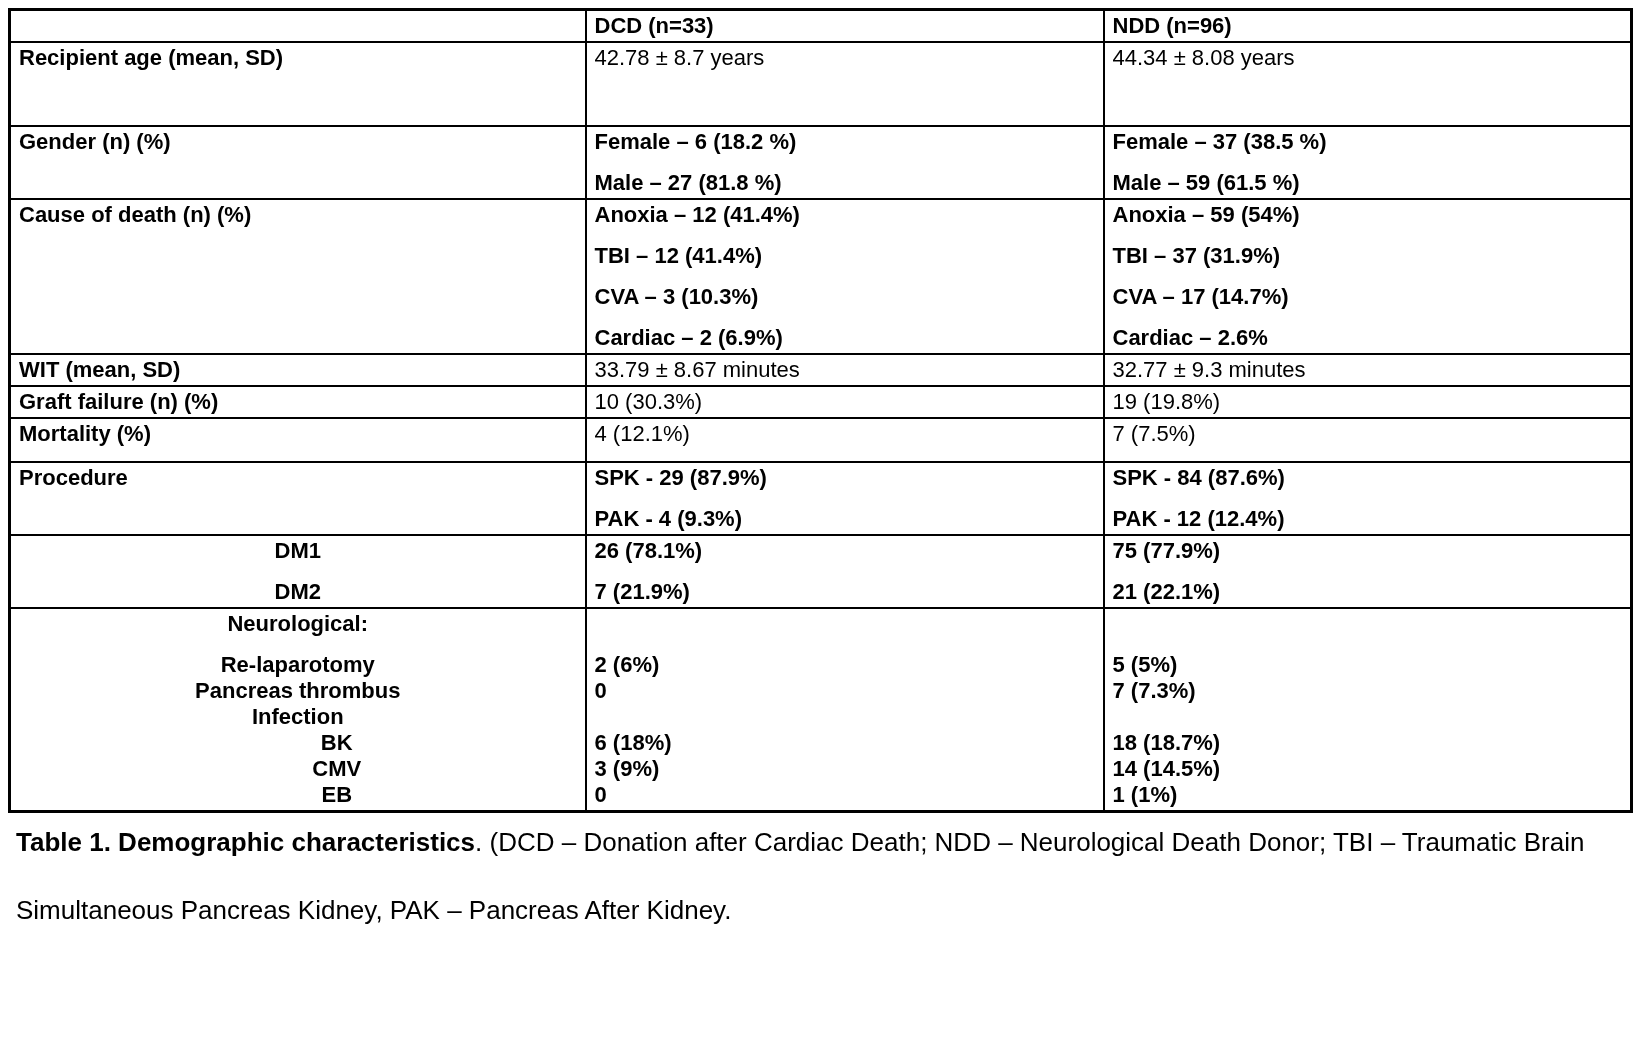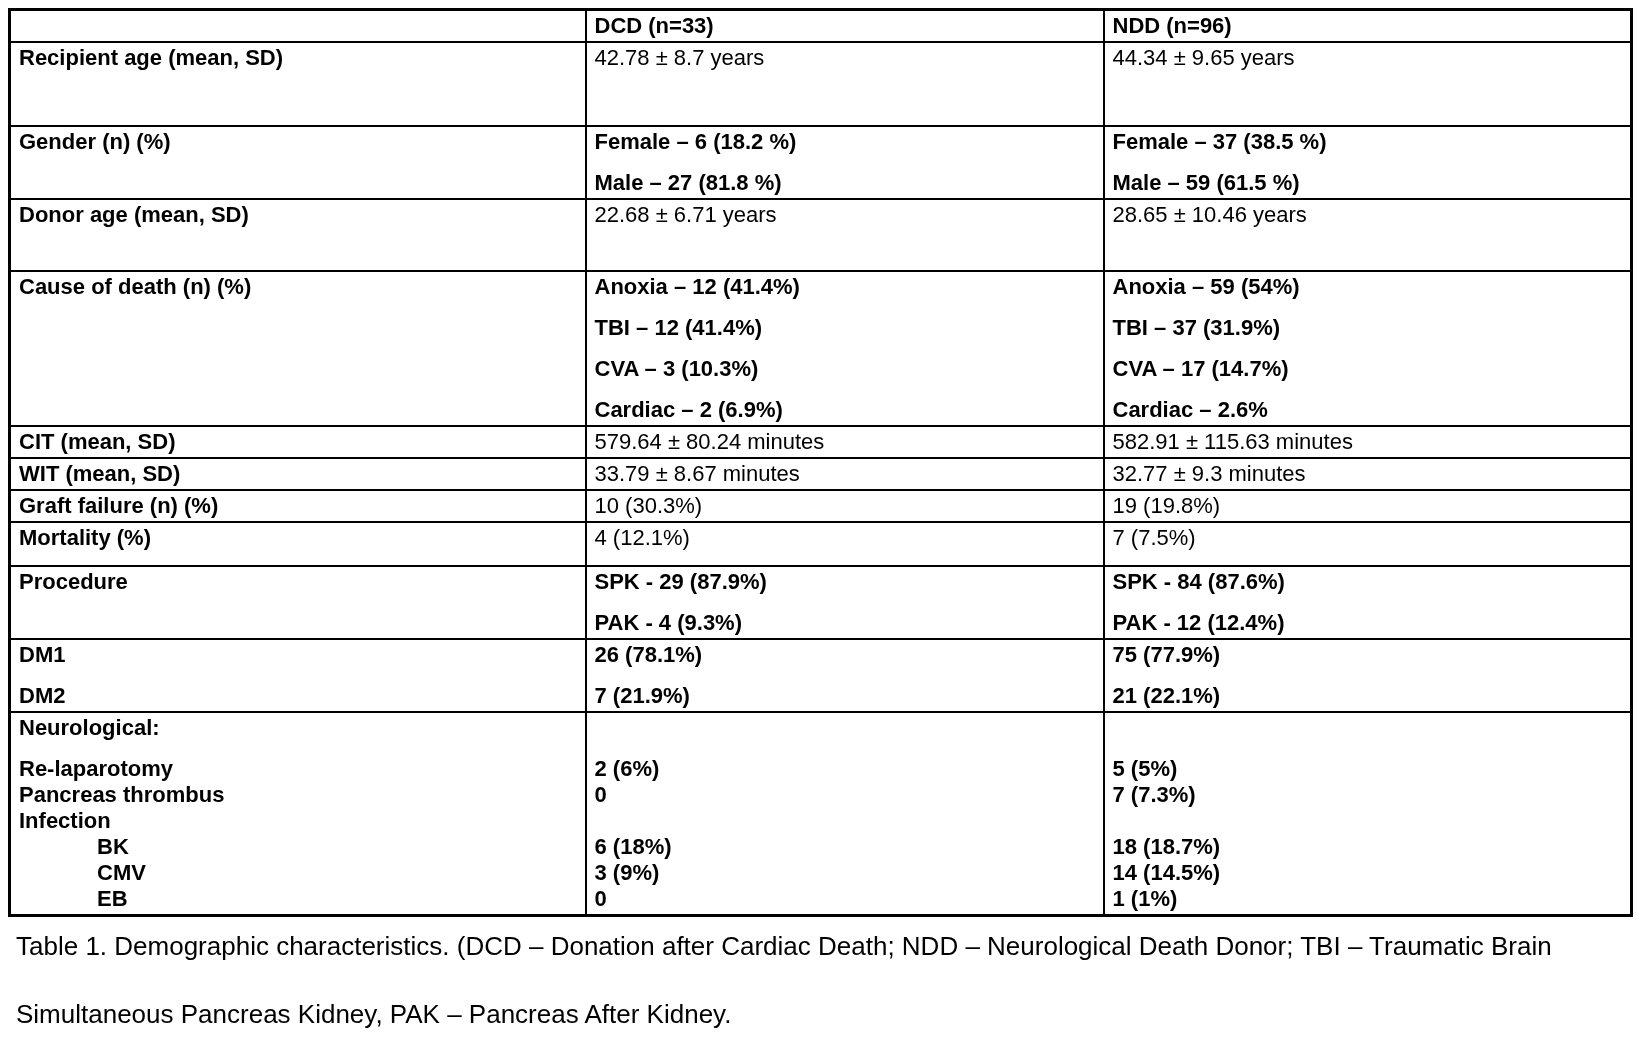--- a/index.html
+++ b/index.html
@@ -24,32 +24,32 @@
   }
   table.demo td, table.demo th {
     border: 2px solid #000;
     vertical-align: top;
     padding: 2px 8px;
     font-size: 22px;
     text-align: left;
     overflow: hidden;
   }
   th.hdr { font-weight: bold; }
-  .lbl { font-weight: bold; }
+  .lbl { font-weight: bold; text-align: center; }
   .ln { line-height: 26px; min-height: 26px; white-space: pre; font-weight: bold; }
   .sp { height: 15px; }
   .ind { padding-left: 78px; }
   .caption {
     width: 1600px;
     margin: 12px 0 0 8px;
     font-size: 26px;
     line-height: 34px;
     color: #000;
   }
-  .cap-b { font-weight: normal; text-align: center; }
+  .cap-b { font-weight: bold; text-align: center; }
 </style>
 </head>
 <body>
 
 <div class="page">
 
   <table class="demo">
     <colgroup>
       <col style="width:576px">
       <col style="width:518px">
@@ -59,42 +59,37 @@
     <tbody>
         <tr style="height:30px">
       <th class="hdr"></th>
       <th class="hdr">DCD (n=33)</th>
       <th class="hdr">NDD (n=96)</th>
     </tr>
 
     <tr style="height:84px">
       <td class="lbl">Recipient age (mean, SD)</td>
       <td>42.78 ± 8.7 years</td>
-      <td>44.34 ± 9.65 years</td>
+      <td>44.34 ± 8.08 years</td>
     </tr>
 
     <tr style="height:72px">
       <td class="lbl">Gender (n) (%)</td>
       <td>
         <div class="ln">Female – 6 (18.2 %)</div>
         <div class="sp"></div>
         <div class="ln">Male – 27 (81.8 %)</div>
       </td>
       <td>
         <div class="ln">Female – 37 (38.5 %)</div>
         <div class="sp"></div>
         <div class="ln">Male – 59 (61.5 %)</div>
       </td>
     </tr>
 
-    <tr style="height:72px">
-      <td class="lbl">Donor age (mean, SD)</td>
-      <td>22.68 ± 6.71 years</td>
-      <td>28.65 ± 10.46 years</td>
-    </tr>
 
     <tr style="height:154px">
       <td class="lbl">Cause of death (n) (%)</td>
       <td>
         <div class="ln">Anoxia – 12 (41.4%)</div>
         <div class="sp"></div>
         <div class="ln">TBI – 12 (41.4%)</div>
         <div class="sp"></div>
         <div class="ln">CVA – 3 (10.3%)</div>
         <div class="sp"></div>
@@ -104,25 +99,20 @@
         <div class="ln">Anoxia – 59 (54%)</div>
         <div class="sp"></div>
         <div class="ln">TBI – 37 (31.9%)</div>
         <div class="sp"></div>
         <div class="ln">CVA – 17 (14.7%)</div>
         <div class="sp"></div>
         <div class="ln">Cardiac – 2.6%</div>
       </td>
     </tr>
 
-    <tr style="height:32px">
-      <td class="lbl">CIT (mean, SD)</td>
-      <td>579.64 ± 80.24 minutes</td>
-      <td>582.91 ± 115.63 minutes</td>
-    </tr>
 
     <tr style="height:32px">
       <td class="lbl">WIT (mean, SD)</td>
       <td>33.79 ± 8.67 minutes</td>
       <td>32.77 ± 9.3 minutes</td>
     </tr>
 
     <tr style="height:32px">
       <td class="lbl">Graft failure (n) (%)</td>
       <td>10 (30.3%)</td>

